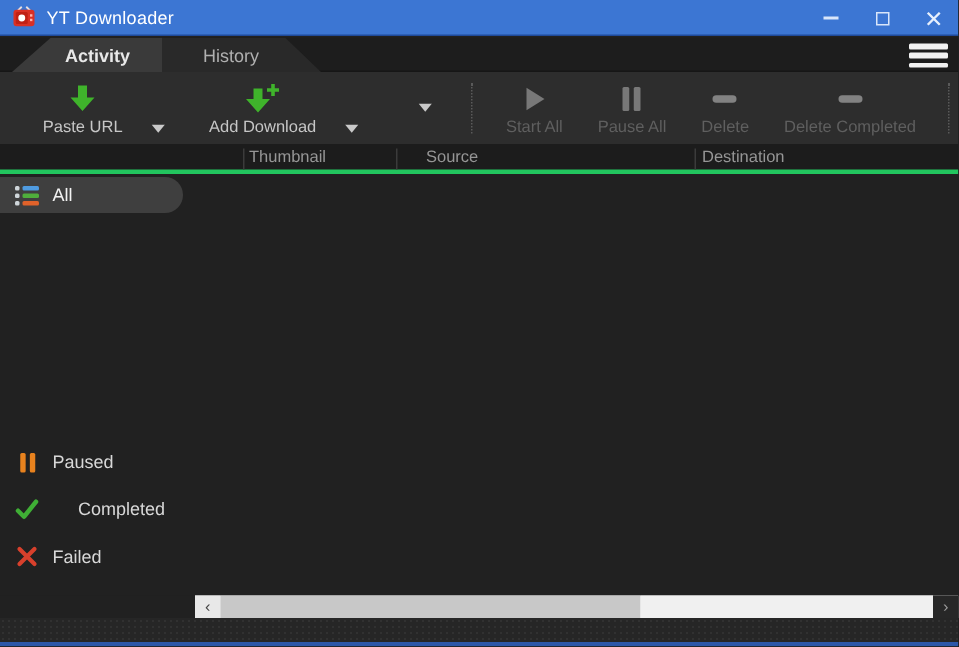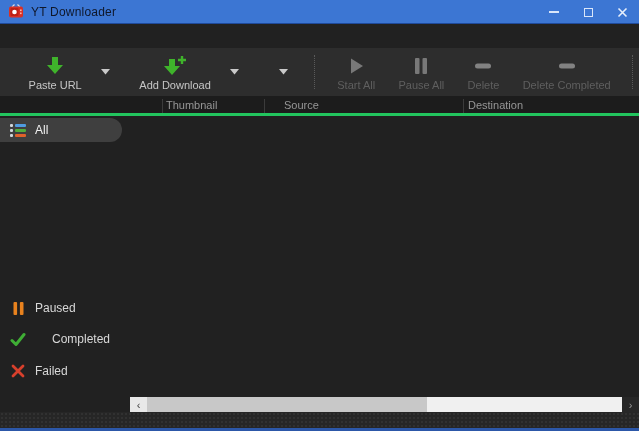--- a/index.html
+++ b/index.html
@@ -4,21 +4,21 @@
 <style>
   * { margin:0; padding:0; box-sizing:border-box; }
   html,body { width:639px; height:431px; background:#212121; overflow:hidden;
     font-family:"Liberation Sans", sans-serif; }
   .window { position:relative; width:639px; height:431px; background:#212121; overflow:hidden; }
 
   
   .titlebar { position:absolute; left:0; top:0; width:639px; height:24px;
     background:#3c76d3; display:flex; align-items:center; border-bottom:1px solid #1f4a9a; }
   .app-icon { margin-left:8px; display:flex; align-items:center; }
-  .win-title { color:#0f172a; font-size:12px; margin-left:7px; letter-spacing:.2px; }
+  .win-title { color:#ffffff; font-size:12px; margin-left:7px; letter-spacing:.2px; }
   .win-controls { position:absolute; right:0; top:0; height:24px; display:flex; }
   .win-btn { width:34px; height:24px; display:flex; align-items:center; justify-content:center; }
   .glyph-min { width:10px; height:2px; background:#d9e6fa; }
   .glyph-max { width:9px; height:9px; border:1.5px solid #d9e6fa; }
 
   
   .tabbar { position:absolute; left:0; top:25px; width:639px; height:23px; background:#1d1d1d;
     border-bottom:1px solid #161616; }
   .tab { position:absolute; top:0; height:23px; display:flex; align-items:center; justify-content:center;
     font-size:12px; }
@@ -31,21 +31,21 @@
   .hamburger { position:absolute; right:7px; top:4px; width:26px; height:16px;
     display:flex; flex-direction:column; justify-content:space-between; cursor:pointer; }
   .hamburger i { display:block; height:3.5px; background:#f2f2f2; border-radius:1px; }
 
   
   .toolbar { position:absolute; left:0; top:48px; width:639px; height:48px; background:#2d2d2d; }
   .tb-left { position:absolute; left:2px; top:0; width:312px; height:48px;
     display:flex; justify-content:space-evenly; align-items:center; }
   .tb-right { position:absolute; left:318px; top:0; width:312px; height:48px;
     display:flex; justify-content:space-evenly; align-items:center; }
-  .tb-group { display:flex; align-items:center; }
+  .tb-group { display:flex; align-items:flex-end; }
   .tb-btn { display:flex; flex-direction:column; align-items:center; justify-content:center;
     padding:2px 4px; cursor:pointer; }
   .tb-btn .ic { height:24px; display:flex; align-items:center; justify-content:center; }
   .tb-btn .lb { font-size:11px; color:#c6c6c6; margin-top:1px; white-space:nowrap; }
   .tb-btn.disabled .lb { color:#5f5f5f; }
   .tb-drop { margin-left:12px; padding:4px 3px; cursor:pointer; display:flex; align-items:center; }
   .tb-sep { position:absolute; top:7px; height:34px; width:0; border-left:1px dotted #5a5a5a; }
   .sep-mid { left:314px; } .sep-right { left:632px; }
 
   
@@ -112,20 +112,33 @@
           <span class="glyph-max"></span>
         </div>
       <div class="win-btn">
         <svg width="11" height="11" viewBox="0 0 11 11">
           <path d="M1.5 1.5 L9.5 9.5 M9.5 1.5 L1.5 9.5" stroke="#e7effc" stroke-width="1.6"></path>
         </svg>
       </div>
     </div>
   </div>
 
+  <div class="tabbar">
+    <div class="tab tab-activity">
+      <span>Activity</span>
+    </div>
+    <div class="tab tab-history">
+      <span>History</span>
+    </div>
+    <div class="hamburger">
+        <i></i>
+        <i></i>
+        <i></i>
+      </div>
+  </div>
 
   <div class="toolbar">
     <div class="tb-left">
 
       <div class="tb-group">
         <div class="tb-btn">
           <span class="ic">
             <svg width="22" height="22" viewBox="0 0 22 22">
               <path d="M8 2 L14 2 L14 10 L19 10 L11 19 L3 10 L8 10 Z" fill="#3fb32b"></path>
             </svg>

